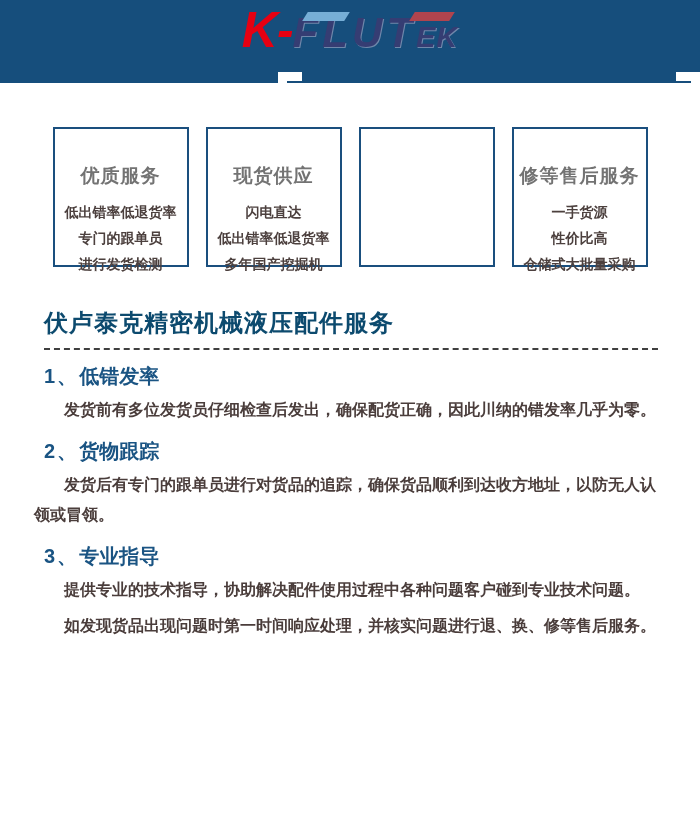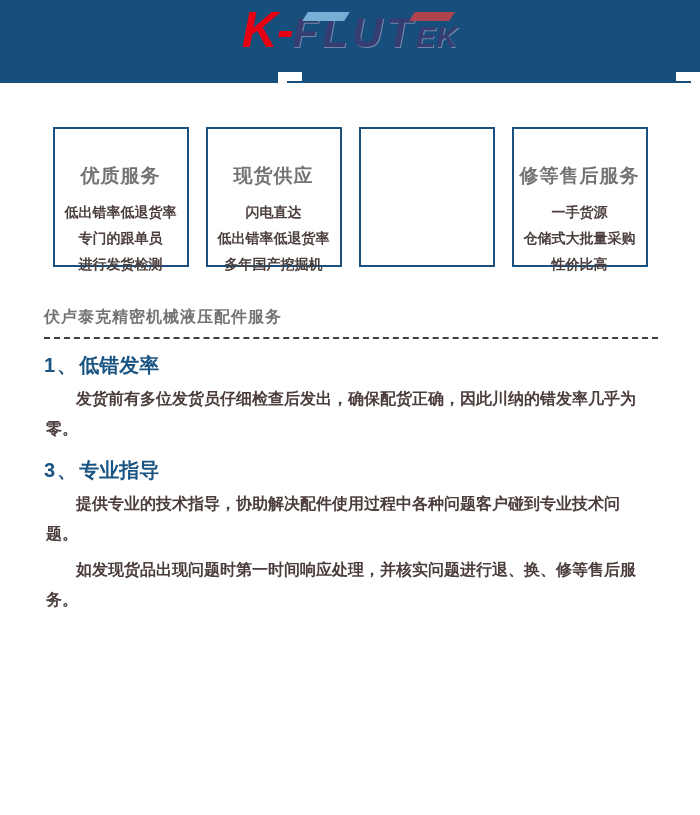--- a/index.html
+++ b/index.html
@@ -39,24 +39,24 @@
   
   .adv-boxes { display:flex; justify-content:center; gap:17px; margin-top:44px; }
   .adv-card { width:136px; height:140px; border:2px solid #1a4f7e; background:#ffffff; text-align:center; }
   .adv-card h3 { margin-top:34px; font-size:19px; color:#737373; letter-spacing:1px; font-weight:bold; }
   .card-lines { margin-top:10px; }
   .card-lines p { font-size:14px; line-height:26px; color:#4c403e; font-weight:bold; }
 
   
   .services { padding:0 42px 0 34px; }
   .svc-title-wrap { margin:40px 0 0 10px; border-bottom:2px dashed #3f3f3f; padding-bottom:9px; }
-  .svc-title { font-size:16px; color:#737373; font-weight:bold; letter-spacing:1px;text-align:right; }
+  .svc-title { font-size:24px; color:#0c4a6e; font-weight:bold; letter-spacing:1px;text-align:right; }
   .svc-item h4 { margin:13px 10px 5px; font-size:20px; color:#1a5483; font-weight:bold; }
   .svc-item h4 .num { letter-spacing:2px; }
-  .svc-item p { margin:0 12px 6px; font-size:16px; line-height:30px; color:#4a3d3b;
+  .svc-item p { margin:0 0 6px; font-size:16px; line-height:30px; color:#4a3d3b;
                 font-weight:bold; text-indent:30px; }
 </style>
 </head>
 <body>
 
 <div class="page">
 
   <header class="top-band">
     <div class="logo">
       <span class="logo-k">K-</span><span class="logo-flut">FLUT</span><span class="logo-ek">EK</span>
@@ -87,36 +87,40 @@
         <p>低出错率低退货率</p>
         <p>多年国产挖掘机</p>
       </div>
     </div>
     <div class="adv-card">
     </div>
     <div class="adv-card">
       <h3>修等售后服务</h3>
       <div class="card-lines">
         <p>一手货源</p>
+        <p>性价比高</p>
         <p>仓储式大批量采购</p>
-        <p>性价比高</p>
       </div>
     </div>
   </section>
 
   <section class="services">
     <div class="svc-title-wrap">
       <span class="svc-title">伏卢泰克精密机械液压配件服务</span>
     </div>
 
     <div class="svc-item">
       <h4><span class="num">1、</span><span>低错发率</span></h4>
       <p>发货前有多位发货员仔细检查后发出，确保配货正确，因此川纳的错发率几乎为零。</p>
     </div>
 
+    <div class="svc-item">
+      <h4><span class="num">2、</span><span>货物跟踪</span></h4>
+      <p>发货后有专门的跟单员进行对货品的追踪，确保货品顺利到达收方地址，以防无人认领或冒领。</p>
+    </div>
 
     <div class="svc-item">
       <h4><span class="num">3、</span><span>专业指导</span></h4>
       <p>提供专业的技术指导，协助解决配件使用过程中各种问题客户碰到专业技术问题。</p>
     </div>
 
     <div class="svc-item">
       <p>如发现货品出现问题时第一时间响应处理，并核实问题进行退、换、修等售后服务。</p>
     </div>
   </section>

